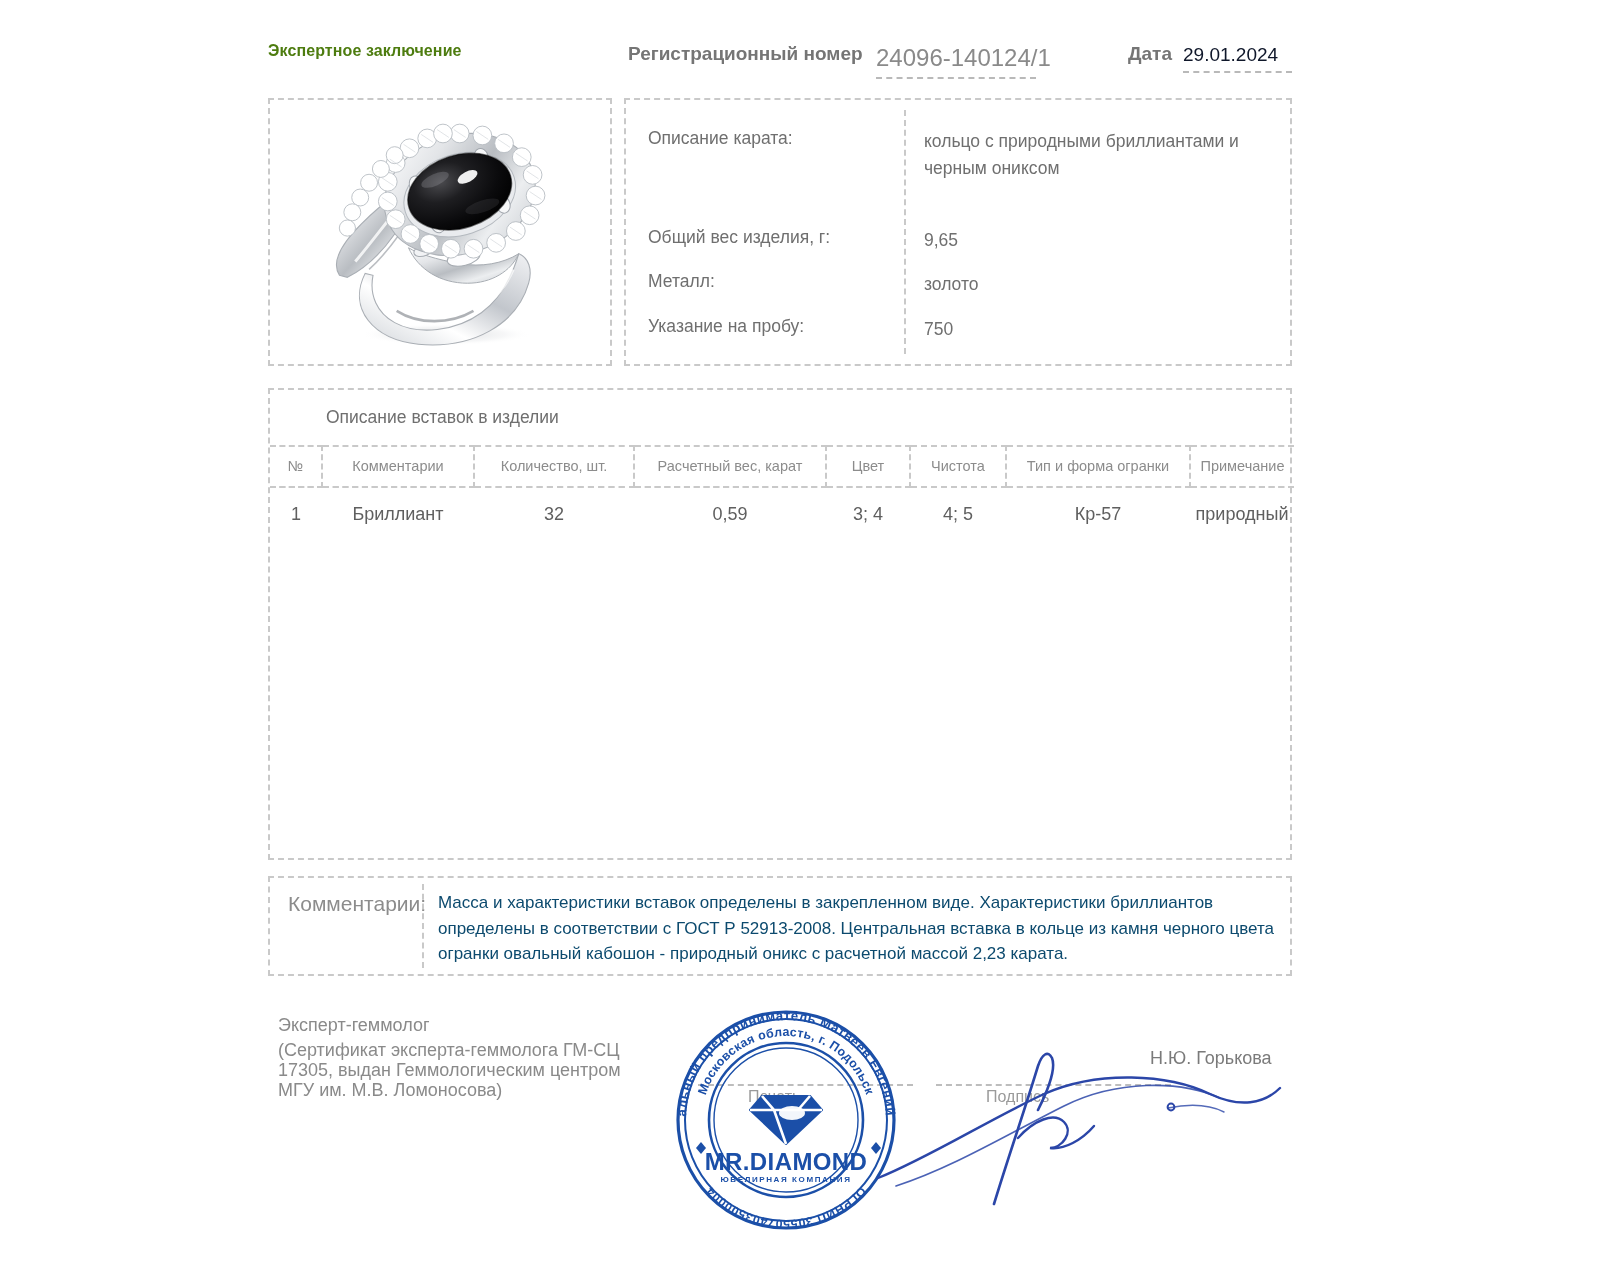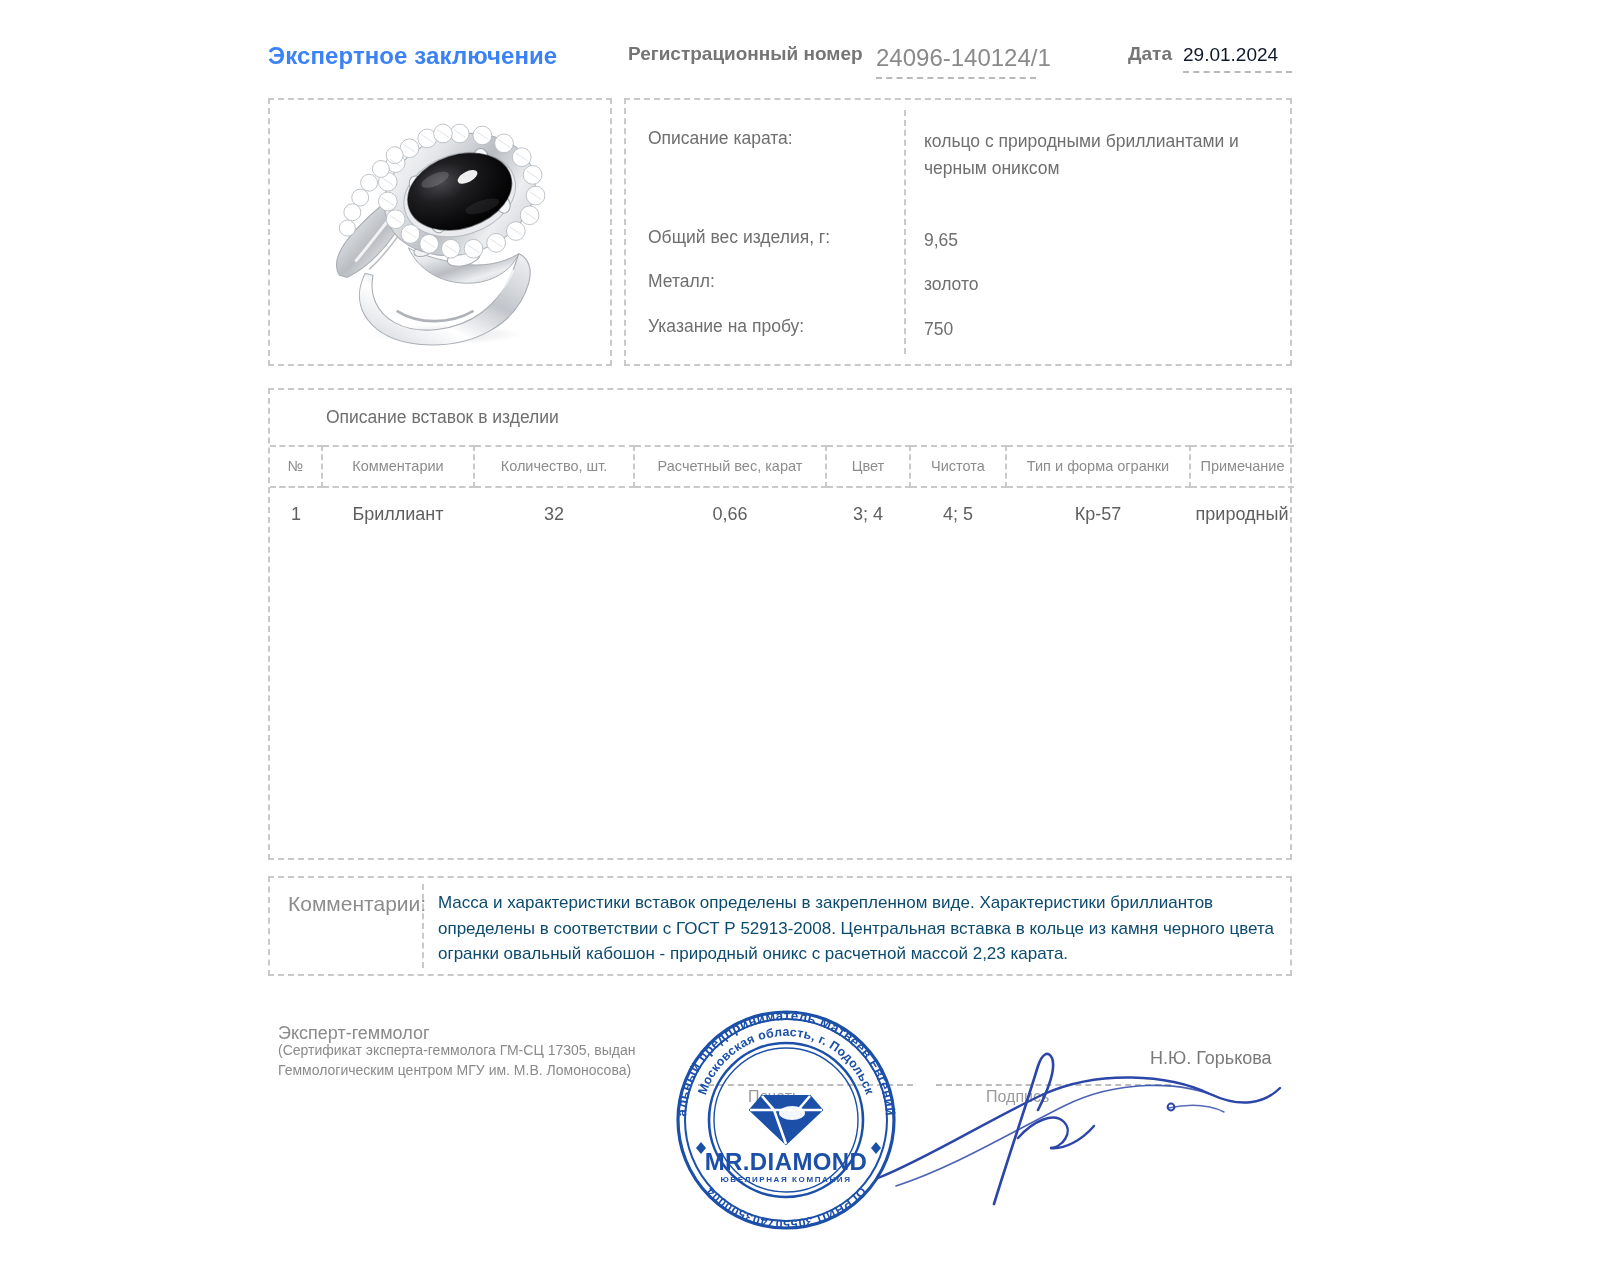--- a/index.html
+++ b/index.html
@@ -27,23 +27,23 @@
   .header {
     position: absolute;
     left: 268px;
     top: 40px;
     width: 1024px;
     height: 34px;
   }
   .header-title {
     position: absolute;
     left: 0; top: 2px;
-    font-size: 24px;
+    font-size: 16px;
     font-weight: bold;
-    color: #3b82f6;
+    color: #4d7c0f;
     letter-spacing: .1px;
     white-space: nowrap;
   }
   .reg-label {
     position: absolute;
     left: 360px; top: 3px;
     font-size: 19px;
     font-weight: bold;
     color: #757575;
     white-space: nowrap;
@@ -222,28 +222,27 @@
     width: 1024px;
     height: 250px;
   }
   .expert-title {
     position: absolute;
     left: 10px;
     top: 15px;
     font-size: 18px;
     color: #8a8a8a;
     white-space: nowrap;
-    margin-top: 8px;
   }
   .expert-cert {
     position: absolute;
     left: 10px;
     top: 40px;
     width: 360px;
-    font-size: 14px;
+    font-size: 18px;
     line-height: 20px;
     color: #8a8a8a;
   }
   .seal-line {
     position: absolute;
     left: 430px;
     top: 84px;
     width: 215px;
     border-top: 2px dashed #bdbdbd;
   }
@@ -459,21 +458,21 @@
             <th>Чистота</th>
             <th>Тип и форма огранки</th>
             <th>Примечание</th>
           </tr>
         </thead>
         <tbody>
           <tr>
             <td>1</td>
             <td>Бриллиант</td>
             <td>32</td>
-            <td>0,66</td>
+            <td>0,59</td>
             <td>3; 4</td>
             <td>4; 5</td>
             <td>Кр-57</td>
             <td>природный</td>
           </tr>
         </tbody>
       </table>
     </div>
   </div>
 

